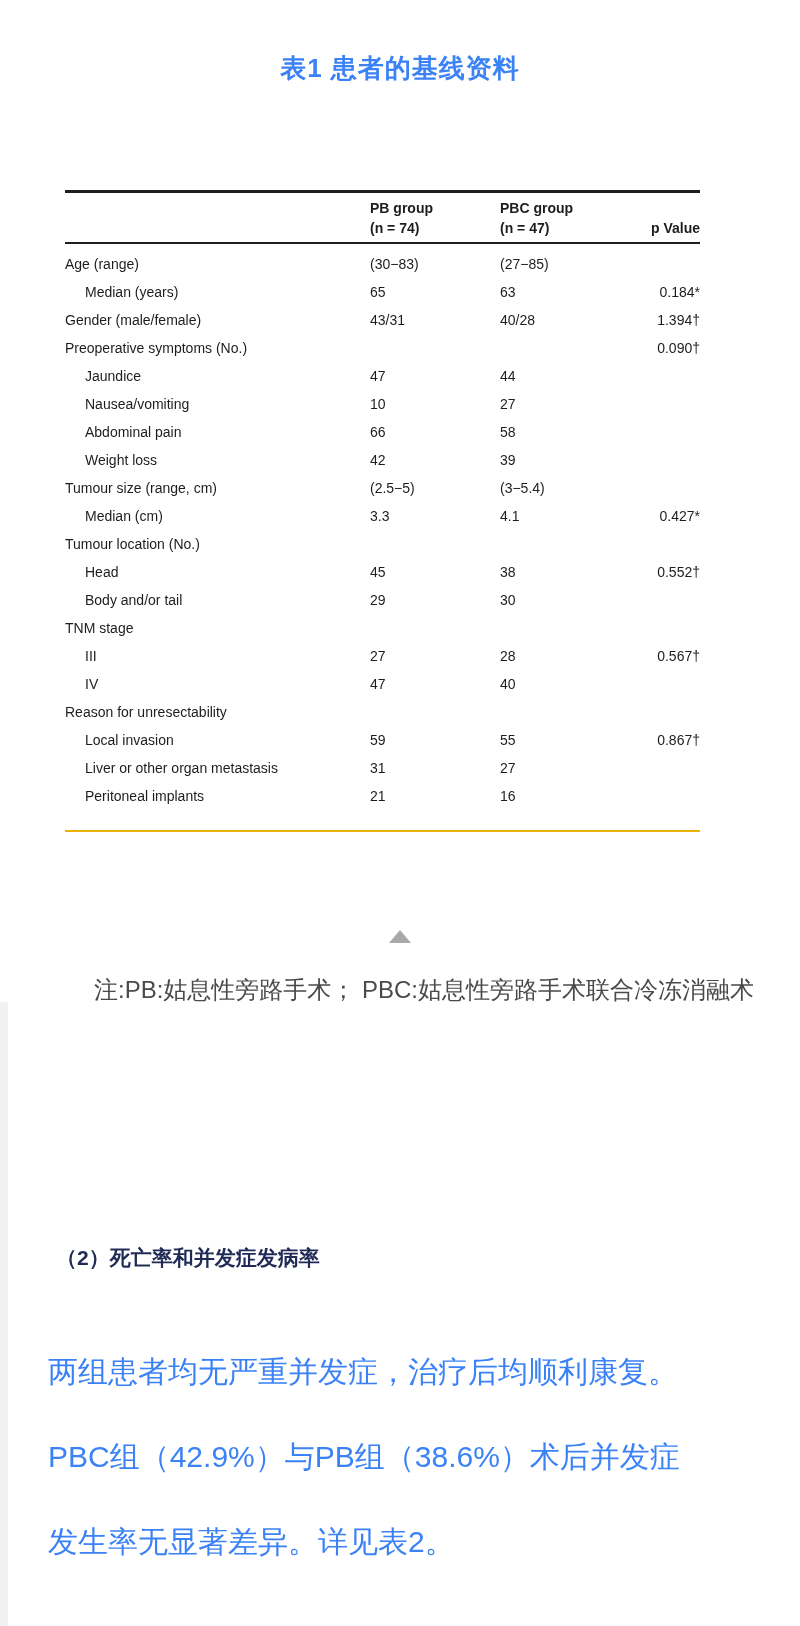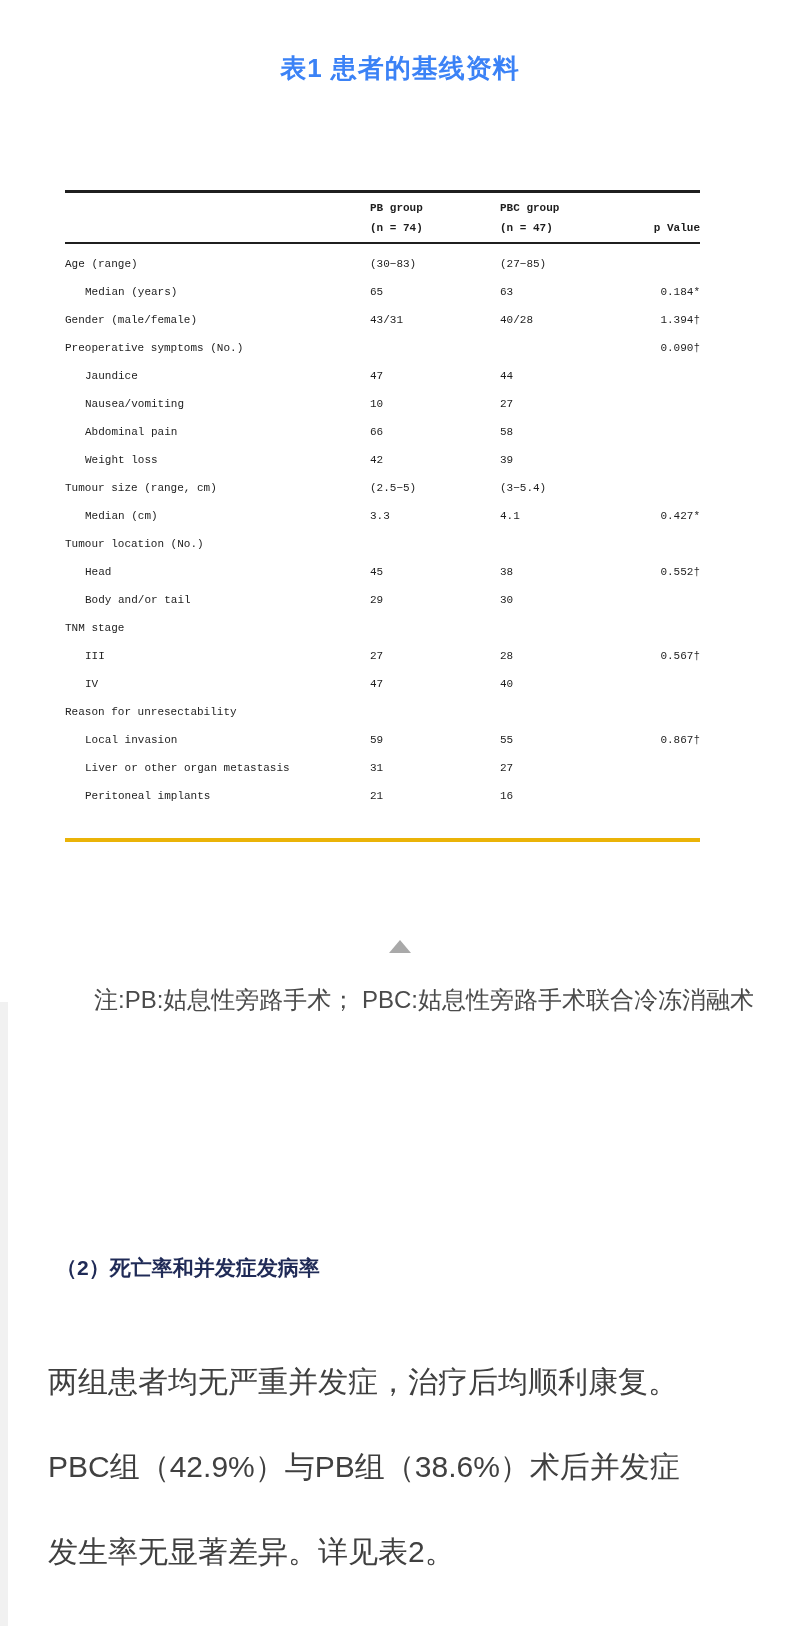--- a/index.html
+++ b/index.html
@@ -12,33 +12,33 @@
   
   .article-title {
     margin-top:52px; text-align:center;
     font-size:26px; line-height:32px; font-weight:bold;
     color:#3b82f6; letter-spacing:1px;
   }
 
   
   .table-wrap {
     margin:106px 100px 0 65px;
-    color:#1d1d1d; font-size:11px;font-family:Liberation Mono, monospace;
+    color:#1d1d1d; font-size:14px;
   }
   .thead {
     border-top:3px solid #1f1f1f;
     border-bottom:2px solid #1f1f1f;
     display:grid; grid-template-columns:305px 130px 145px 1fr;
     padding:5px 0 4px 0;
   }
   .thead .hcell { font-weight:bold; line-height:20px; }
   .thead .pcol { text-align:right; align-self:end; }
   .tbody {
-    border-bottom:4px solid #eab308;
-    padding:6px 0 28px 0;
+    border-bottom:2px solid #eab308;
+    padding:6px 0 20px 0;
   }
   .trow {
     display:grid; grid-template-columns:305px 130px 145px 1fr;
     height:28px; align-items:center;
   }
   .trow .tcell { white-space:nowrap; }
   .trow.indent .label { padding-left:20px; }
   .trow .p { text-align:right; }
 
   
@@ -65,21 +65,21 @@
   
   .section-heading {
     margin:230px 40px 0 56px;
     font-size:21px; line-height:42px; font-weight:bold;
     color:#1f2a56;
   }
 
   
   .body-paragraph { margin:50px 40px 0 48px; }
   .body-paragraph .pline {
-    font-size:30px; line-height:85px; color:#404040;
+    font-size:30px; line-height:85px; color:#3b82f6;
     white-space:nowrap;
   }
 </style>
 </head>
 <body>
 
 <div class="article-title">表1 患者的基线资料</div>
 
 <div class="table-wrap">
   <div class="thead">

